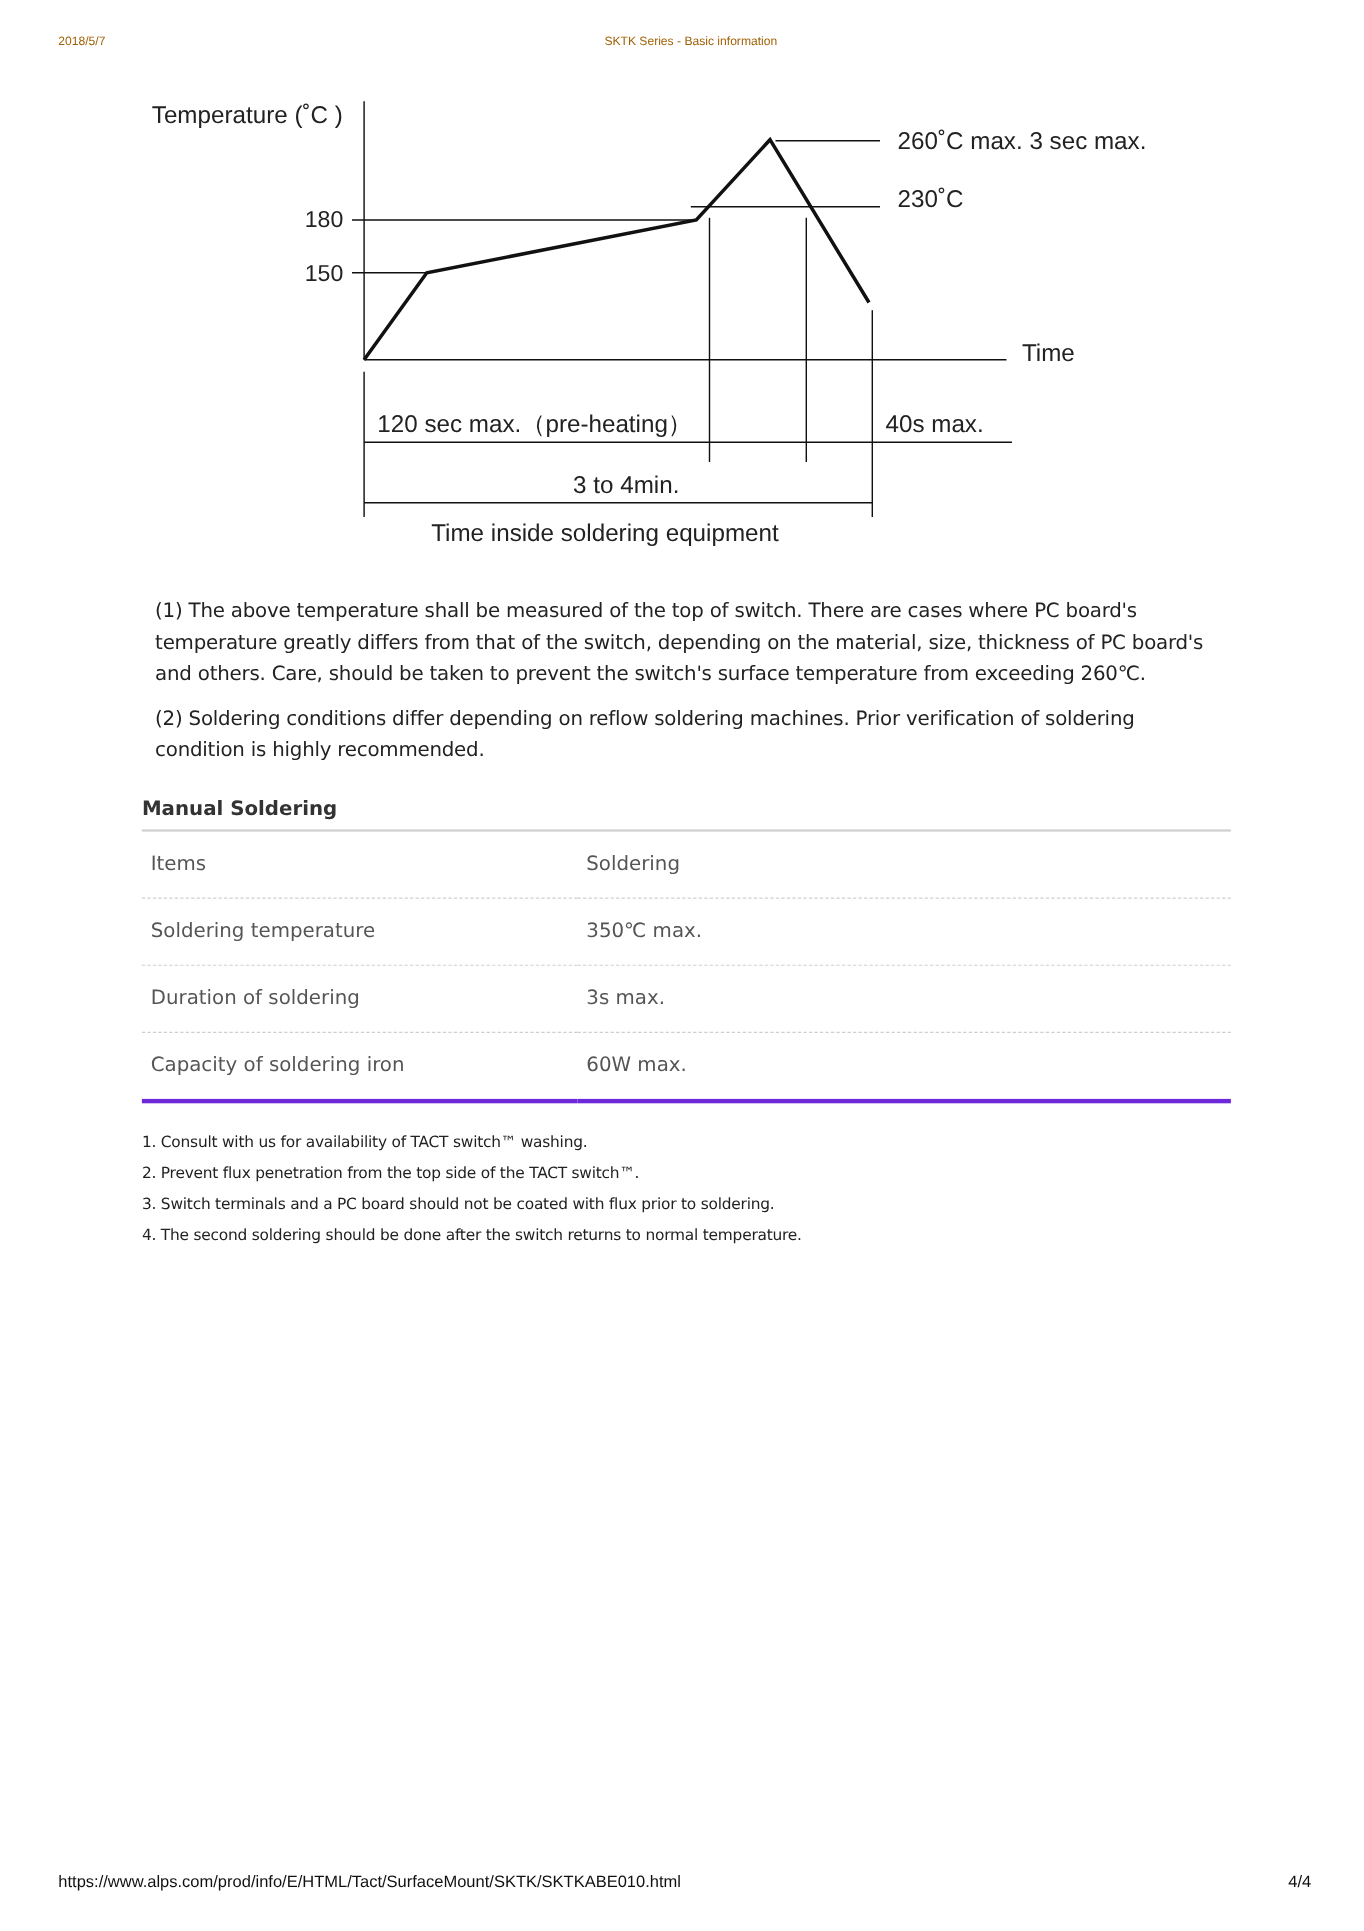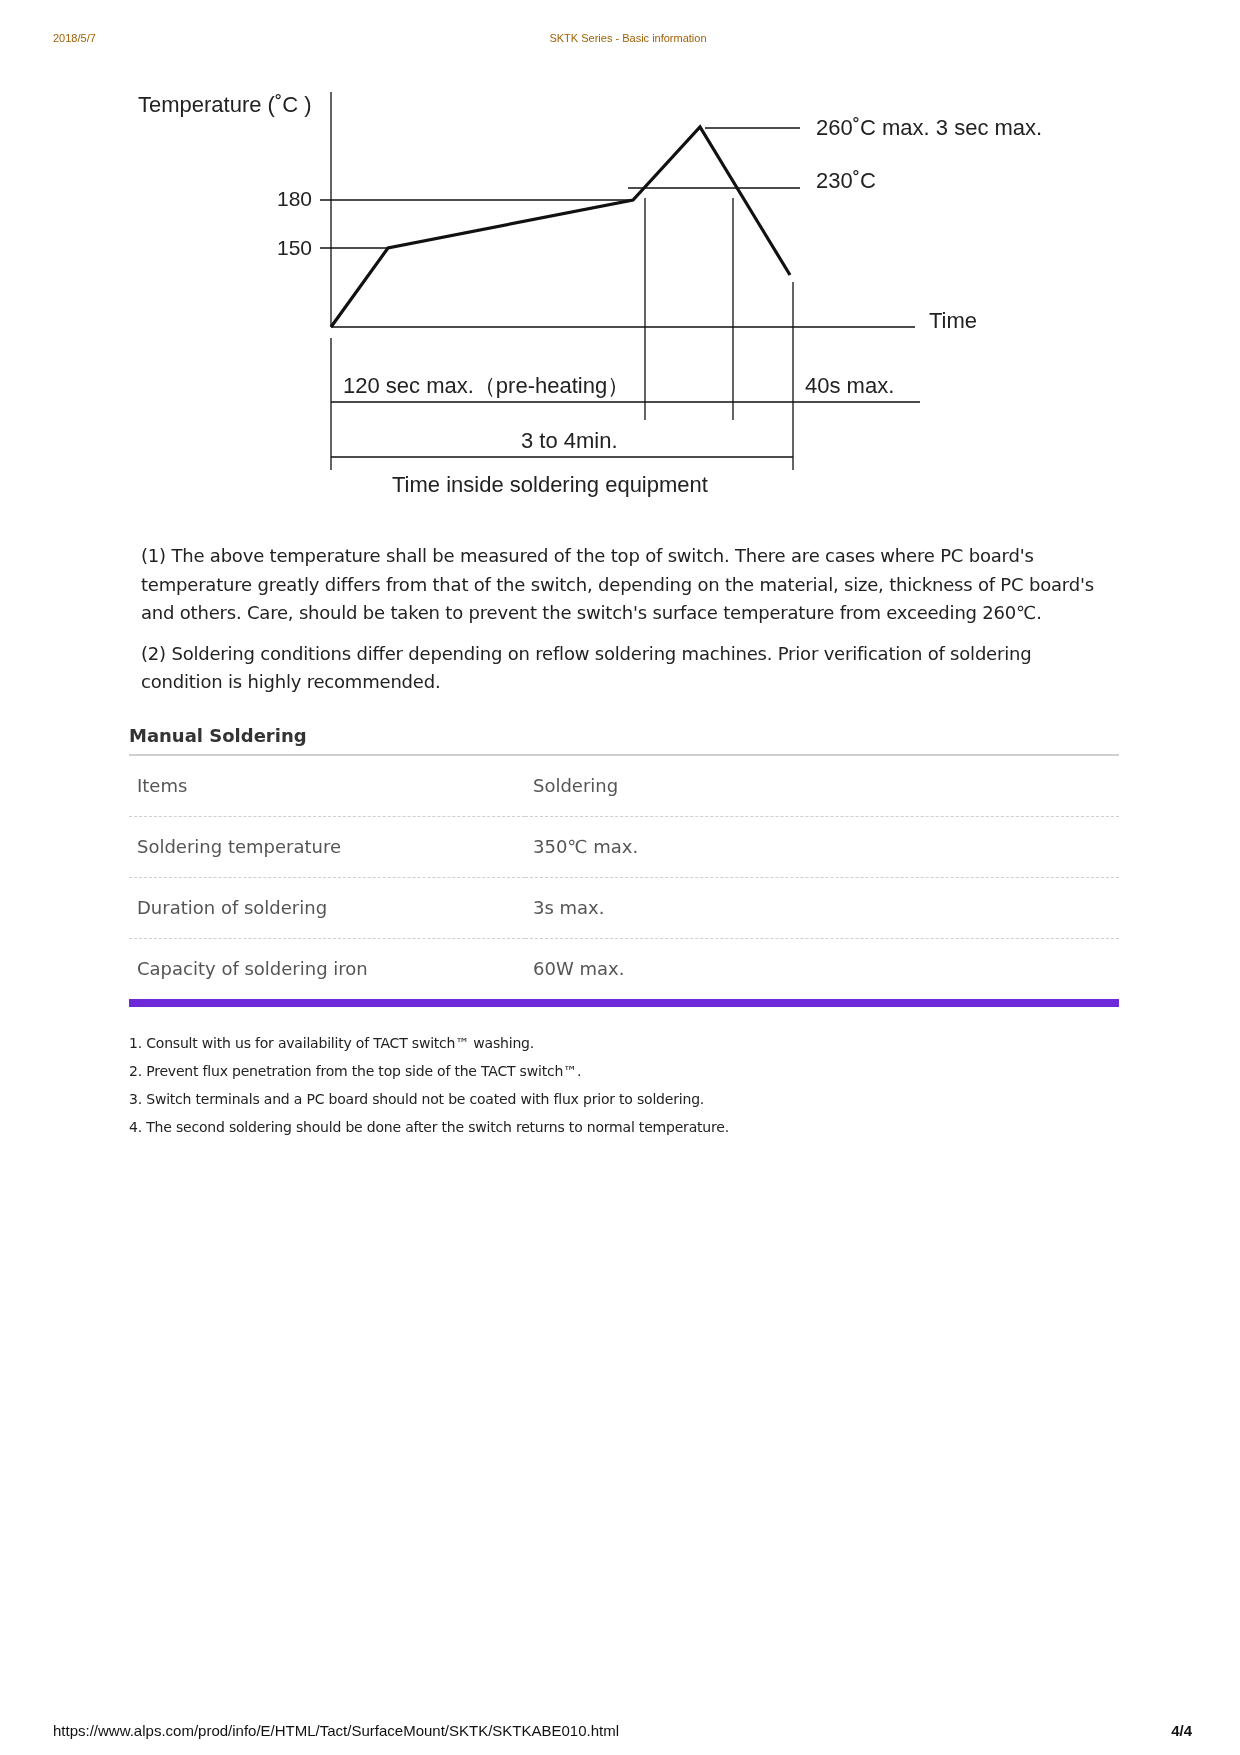--- a/index.html
+++ b/index.html
@@ -8,24 +8,24 @@
       font-family: "Liberation Sans", sans-serif; color: #222;
     }
     .print-header {
       position: absolute; top: 32px; left: 0; width: 1240px; height: 20px;
       font-size: 11px; color: #a16207;
     }
     .print-header .date { position: absolute; left: 53px; }
     .print-header .title { position: absolute; left: 0; right: 0; text-align: center; margin-left: 16px; }
     .print-footer {
       position: absolute; top: 1702px; left: 0; width: 1240px; height: 20px;
-      font-size: 15px; color: #111; margin-top: 20px;
+      font-size: 15px; color: #111;
     }
     .print-footer .url { position: absolute; left: 53px; }
-    .print-footer .page { position: absolute; right: 48px; font-weight: bold; }
+    .print-footer .page { position: absolute; right: 48px; }
 
     .diagram { position: absolute; left: 0; top: 80px; width: 1240px; height: 430px; }
     .diagram svg { position: absolute; left: 0; top: 0; }
     .diagram svg text {
       font-family: "Liberation Sans", sans-serif; fill: #222;
     }
 
     .content {
       position: absolute; left: 129px; top: 530px; width: 990px;
       font-family: "DejaVu Sans", sans-serif; font-size: 18px; color: #222;
@@ -35,21 +35,21 @@
     .section-title {
       margin-top: 28px; font-weight: bold; font-size: 18px; color: #333;
       padding-bottom: 8px; border-bottom: 2px solid #cfcfcf;
     }
     table.spec { width: 990px; border-collapse: collapse; margin-top: 0; }
     table.spec td {
       font-size: 18px; color: #555; height: 60px; padding: 0 0 0 8px;
       border-bottom: 1px dashed #cfcfcf; vertical-align: middle;
     }
     table.spec td.col-item { width: 388px; }
-    table.spec tr:last-child td { border-bottom: 8px solid #6d28d9; }
+    table.spec tr:last-child td { border-bottom: 4px solid #6d28d9; }
 
     ol.precautions { margin: 22px 0 0 0; padding-left: 0; list-style: none; }
     ol.precautions li { line-height: 28px; font-size: 14px; color: #222; letter-spacing: -0.2px; }
   </style>
 </head>
 <body>
 
 <div class="print-header">
   <span class="date">2018/5/7</span>
   <span class="title">SKTK Series - Basic information</span>

